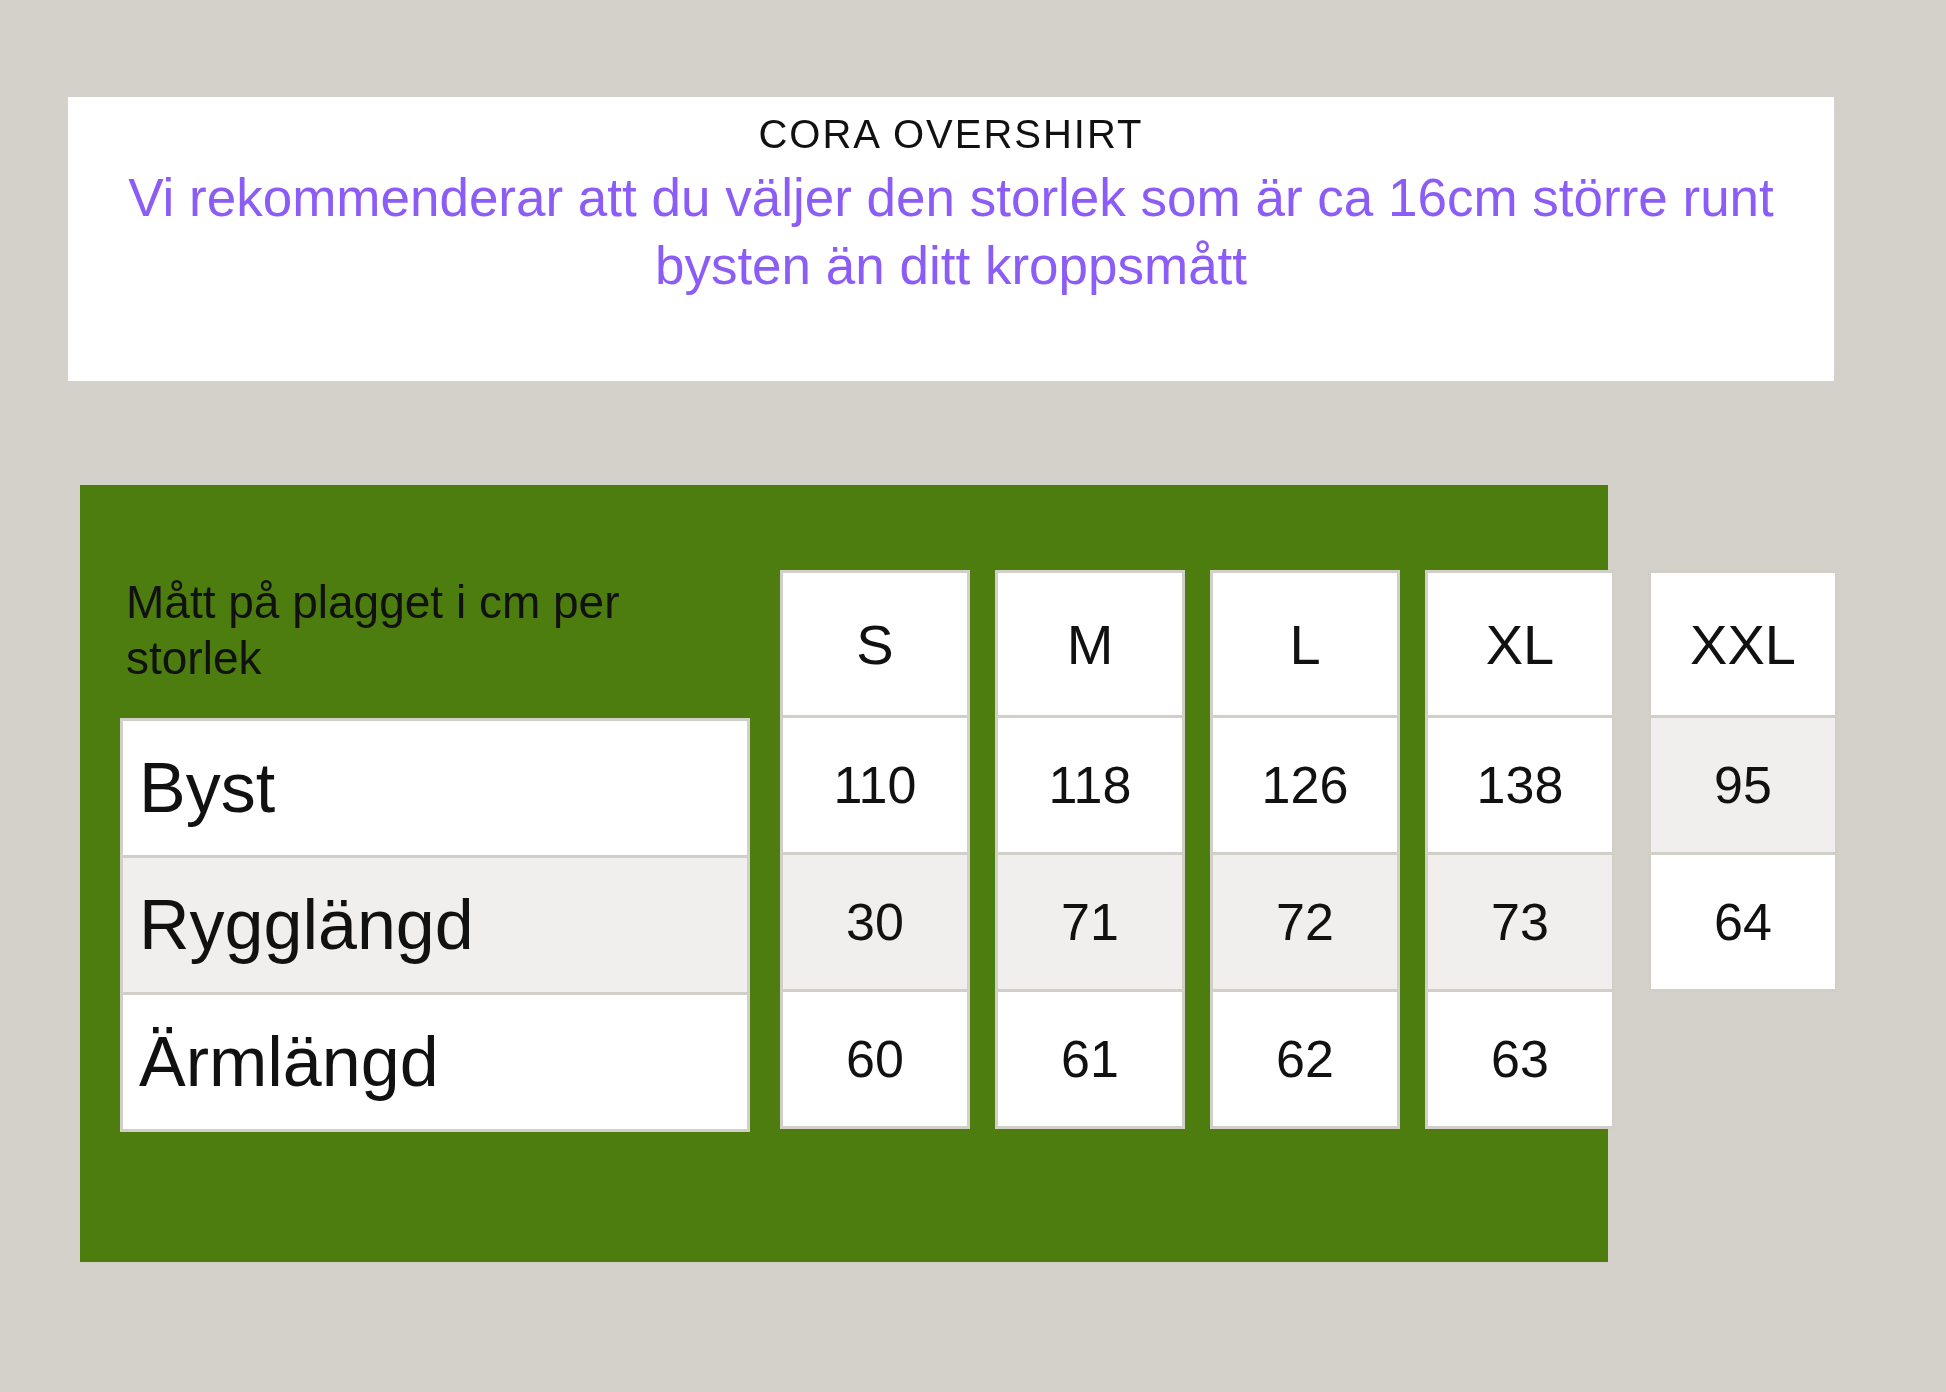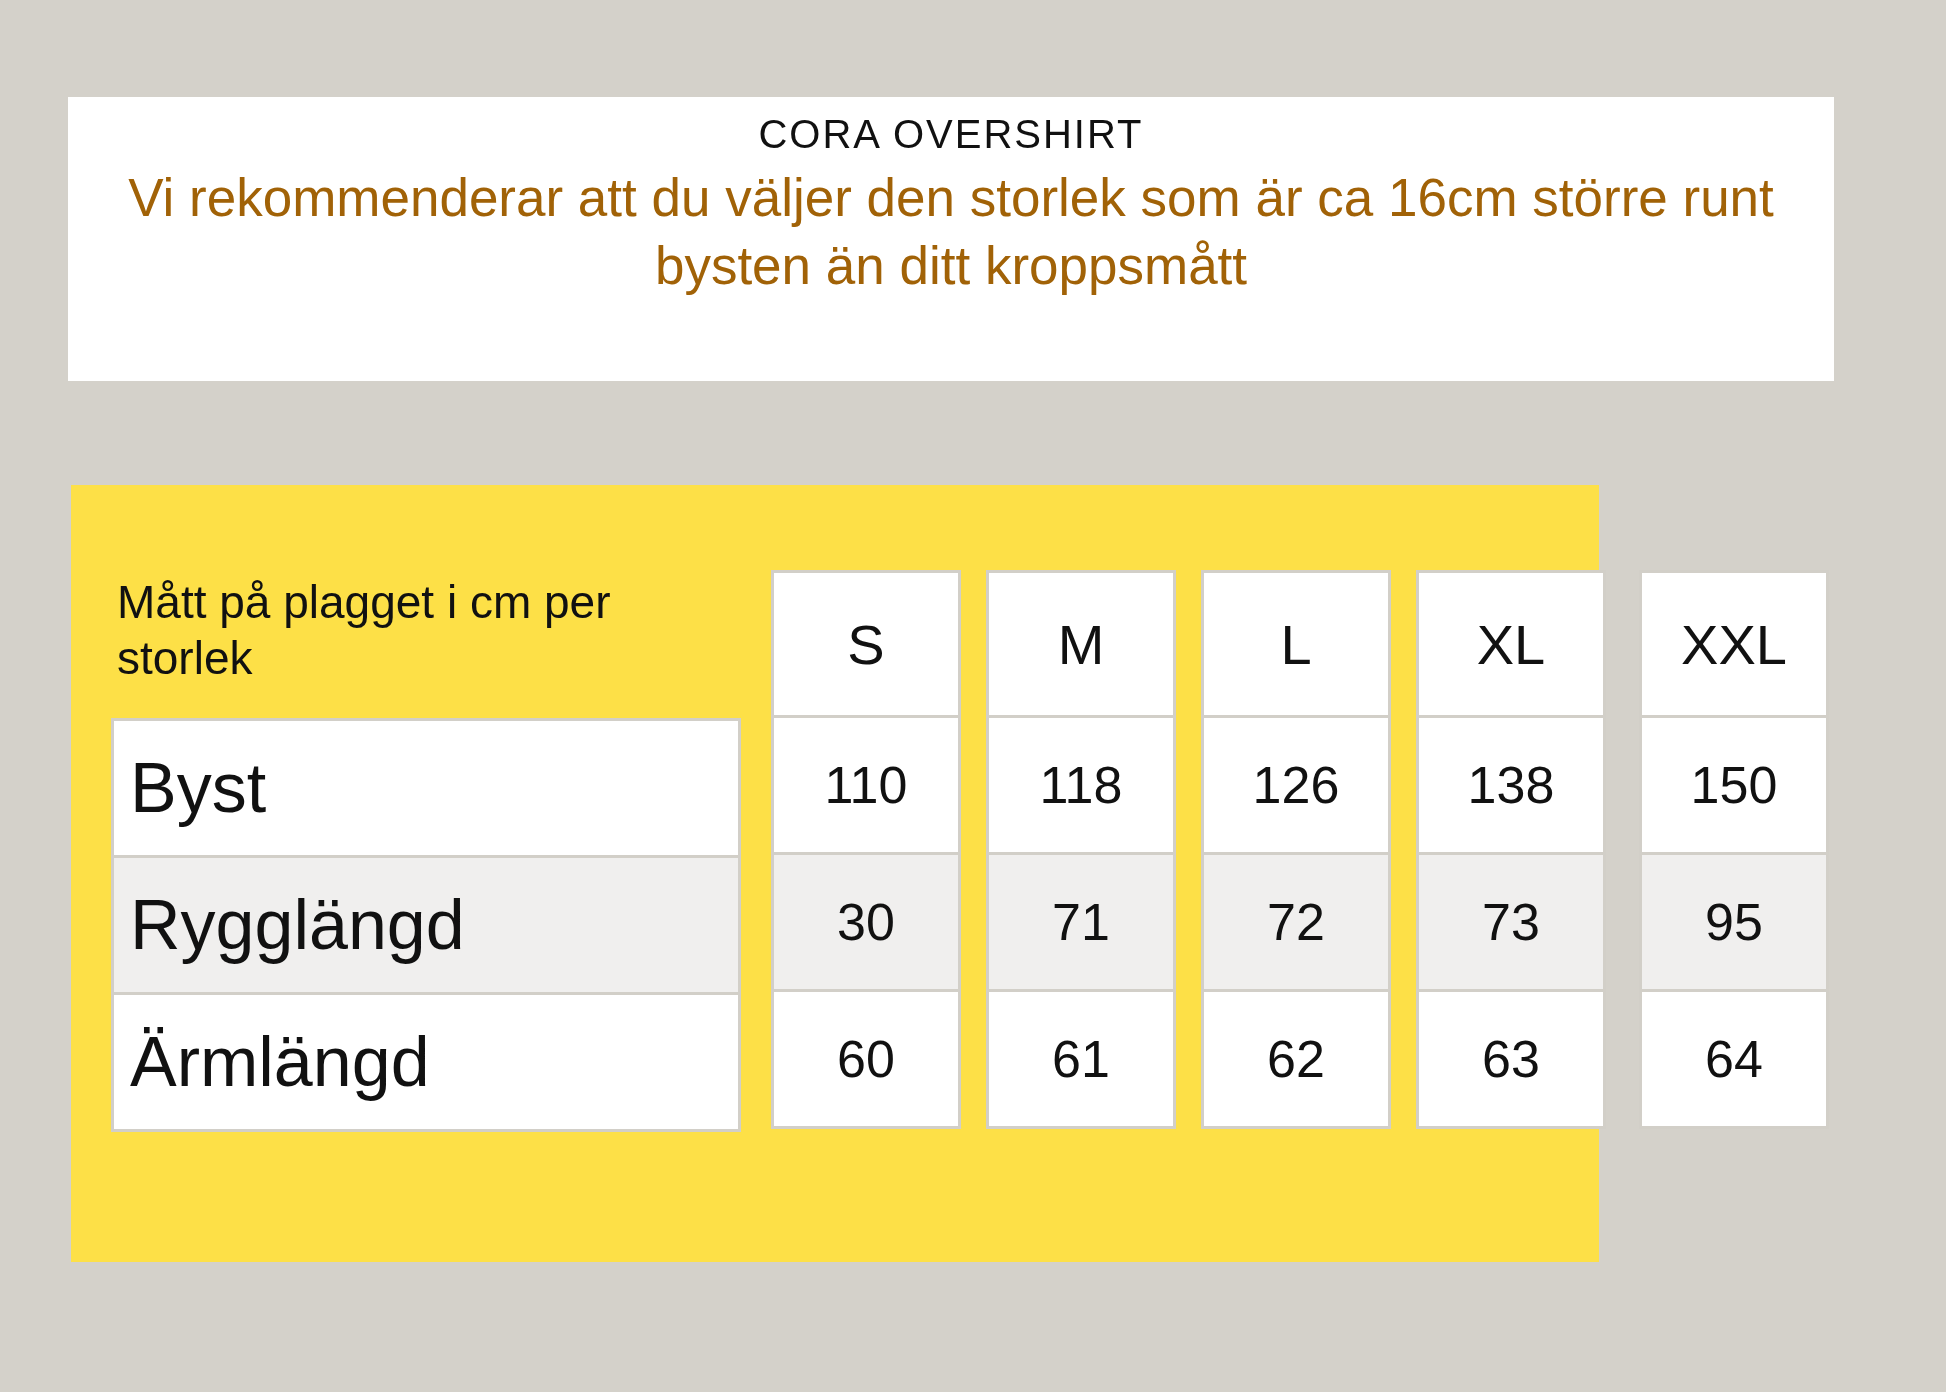--- a/index.html
+++ b/index.html
@@ -44,34 +44,34 @@
     color: #111111;
     line-height: 1.18;
     text-align: center;
     white-space: nowrap;
   }
 
   .recommendation {
     margin-top: 6px;
     font-size: 53px;
     font-weight: 400;
-    color: #a16207;
+    color: #8b5cf6;
     line-height: 1.28;
     text-align: center;
     max-width: 1680px;
   }
 
   
   .table-panel {
     position: absolute;
-    left: 71px;
+    left: 80px;
     top: 485px;
     width: 1528px;
     height: 777px;
-    background: #fde047;
+    background: #4d7c0f;
     box-sizing: border-box;
   }
 
   .size-table {
     position: absolute;
     left: 40px;
     top: 85px;
     width: 1680px;
     display: flex;
     align-items: flex-start;
@@ -187,21 +187,20 @@
 
       <div class="size-col">
         <div class="cell head-cell">XL</div>
         <div class="cell body-cell row-plain">138</div>
         <div class="cell body-cell row-shaded">73</div>
         <div class="cell body-cell row-plain">63</div>
       </div>
 
       <div class="size-col last">
         <div class="cell head-cell">XXL</div>
-        <div class="cell body-cell row-plain">150</div>
         <div class="cell body-cell row-shaded">95</div>
         <div class="cell body-cell row-plain">64</div>
       </div>
 
     </div>
   </div>
 
 </div>
 
 </body></html>

